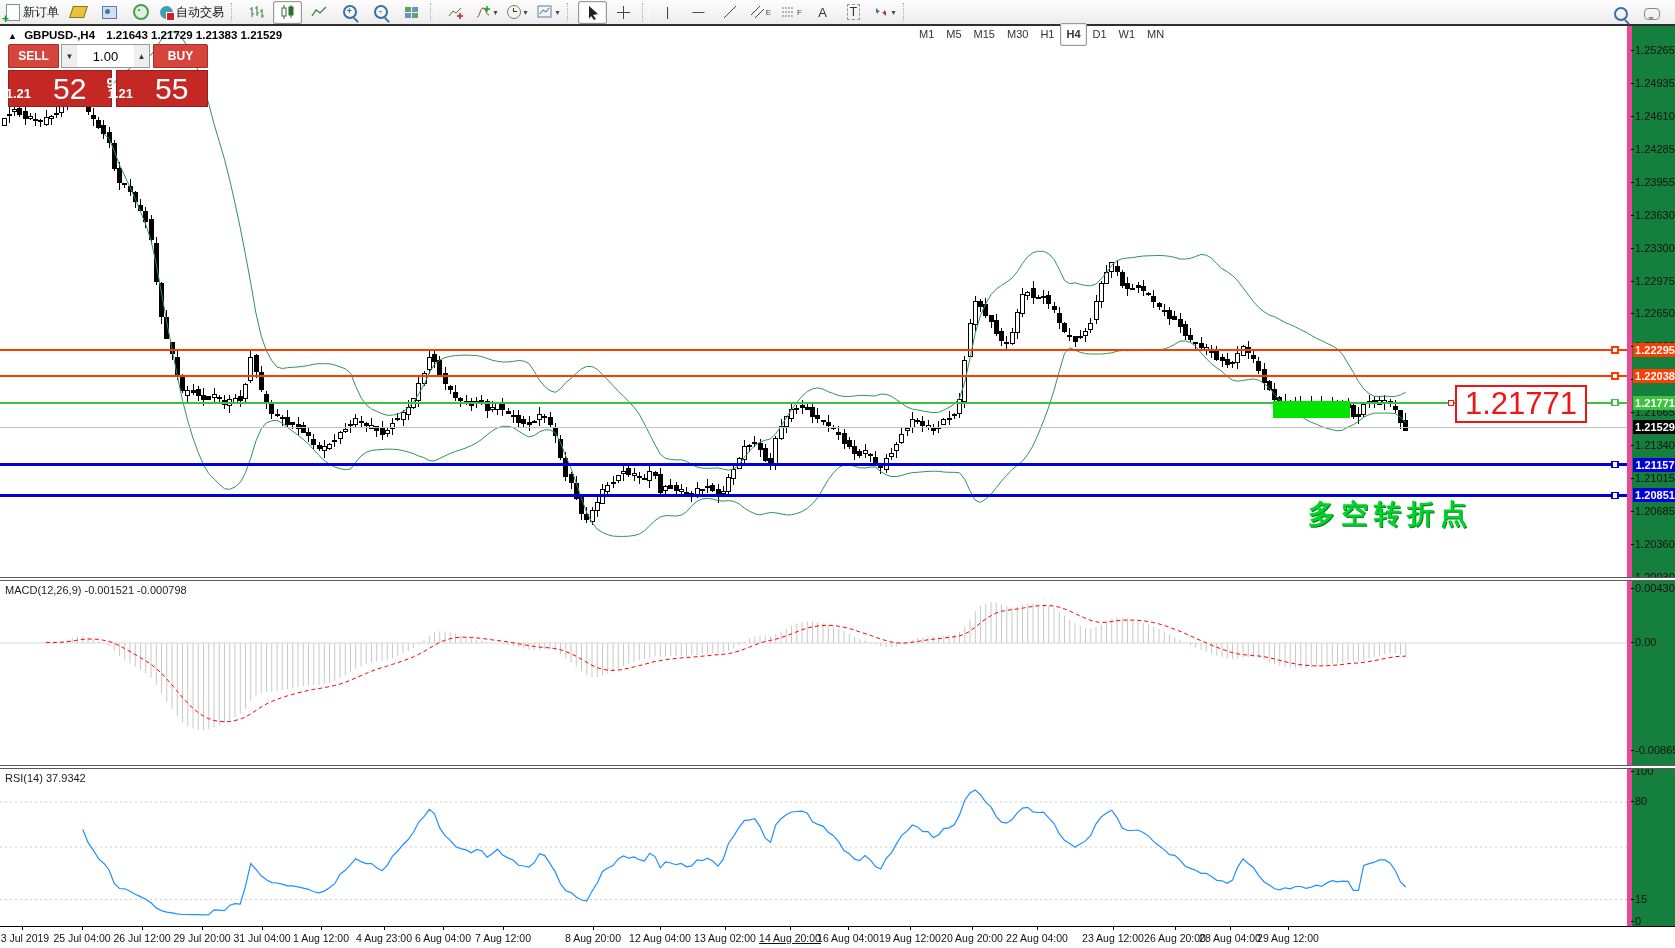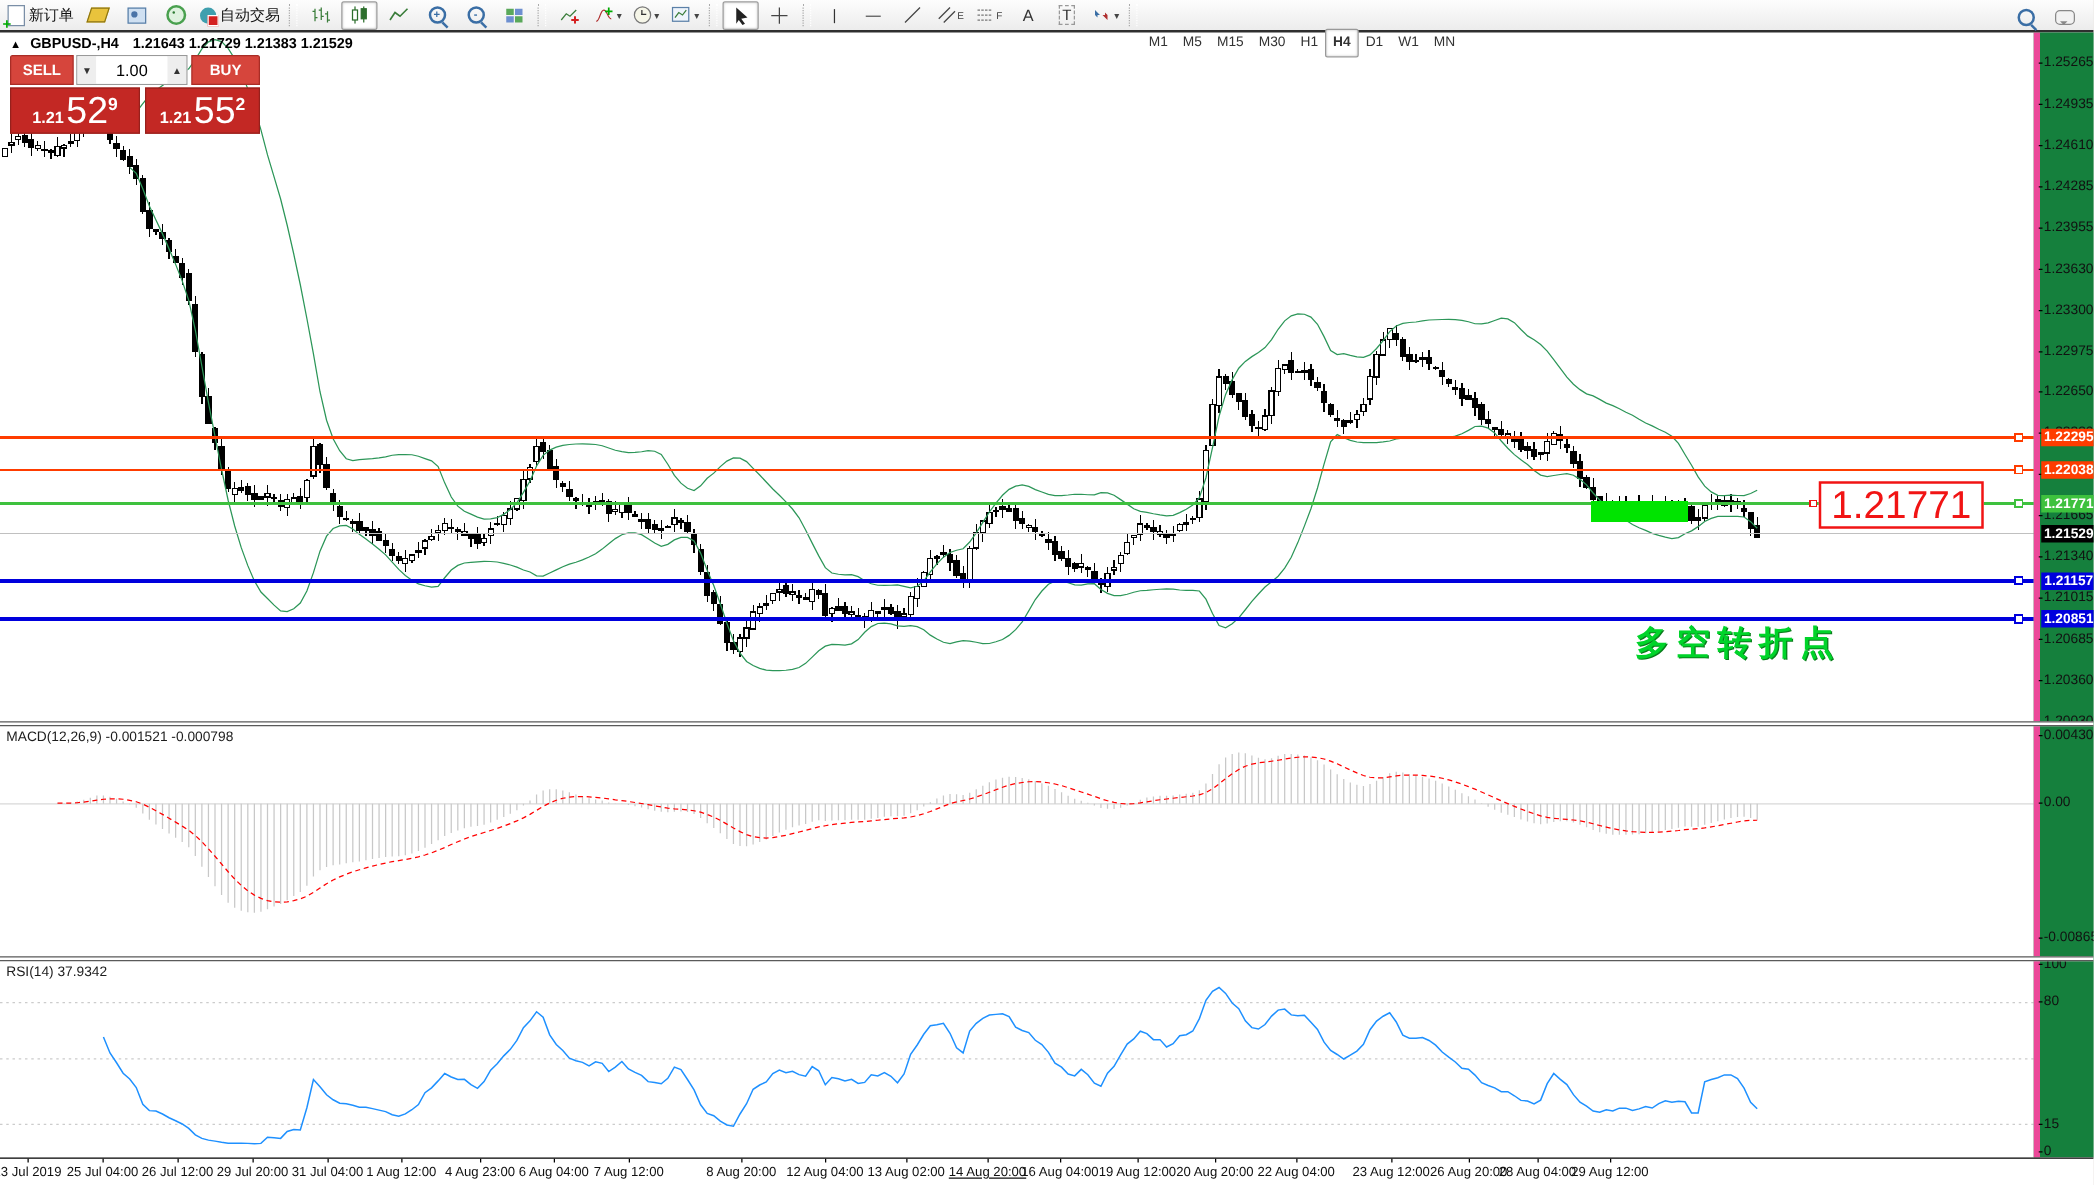--- a/index.html
+++ b/index.html
@@ -56,21 +56,21 @@
   .sym-header .tri{font-size:9px;margin-right:4px;}
   .trade-panel{position:absolute;left:8px;top:44px;width:200px;z-index:6;font-family:"Liberation Sans",sans-serif;}
   .tp-row1{display:flex;height:24px;}
   .tp-btn{background:#d6453c;color:#fff;font-size:12px;font-weight:bold;display:flex;align-items:center;justify-content:center;border:1px solid #a92d26;box-sizing:border-box;}
   .tp-sell{width:51px;border-radius:2px 0 0 0;}
   .tp-buy{width:55px;margin-left:3px;border-radius:0 2px 0 0;}
   .tp-spin{flex:1;display:flex;border:1px solid #999;box-sizing:border-box;background:#fff;margin-left:2px;}
   .tp-arrow{width:15px;background:#eee;border:0;font-size:8px;color:#333;display:flex;align-items:center;justify-content:center;}
   .tp-vol{flex:1;text-align:center;font-size:13px;color:#000;display:flex;align-items:center;justify-content:center;background:#fff;}
   .tp-row2{display:flex;margin-top:2px;height:37px;}
-  .tp-price{background:#c32824;color:#fff;display:flex;align-items:flex-end;justify-content:center;padding-bottom:3px;border:1px solid #97201c;box-sizing:border-box;}
+  .tp-price{background:#c32824;color:#fff;display:flex;align-items:flex-end;justify-content:center;padding-bottom:3px;border:1px solid #97201c;box-sizing:border-box;gap:20px;}
   .tp-price .small{font-size:13px;font-weight:bold;margin-right:2px;margin-bottom:2px;}
   .tp-price .big{font-size:30px;line-height:28px;font-weight:500;}
   .tp-price .sup{font-size:14px;font-weight:bold;margin-bottom:12px;}
   .tp-price.sell{width:104px;}
   .tp-price.buy{width:92px;margin-left:4px;}
   .big-label{position:absolute;left:1455px;top:385px;background:#fff;border:2px solid #f11414;color:#f11414;
     font-size:31px;padding:0 8px;line-height:34px;z-index:5;}
   .cn-note{position:absolute;left:1308px;top:496px;font-size:27px;font-weight:bold;color:#00d42a;
     text-shadow:1px 1px 0 #0a7d1c;z-index:5;letter-spacing:6px;}
 </style>

